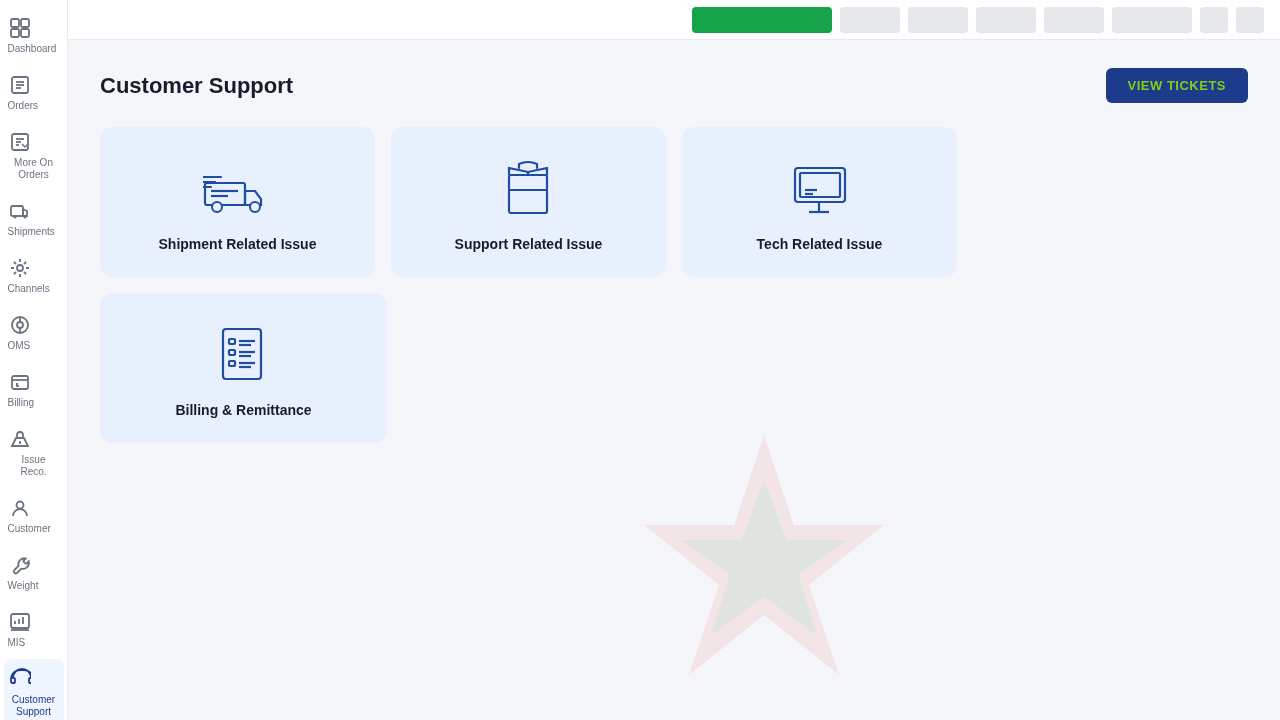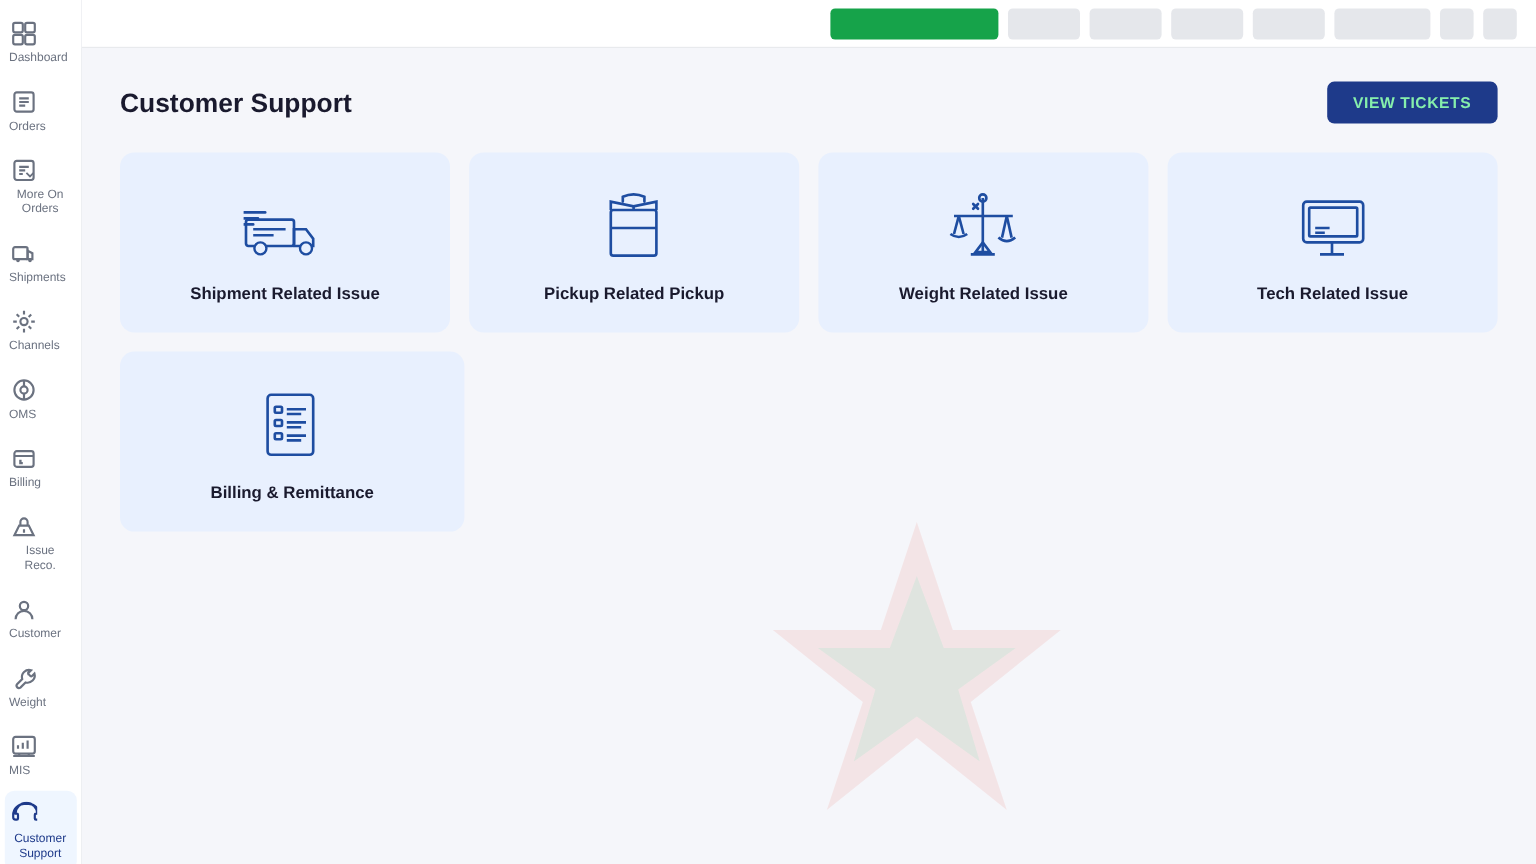--- a/index.html
+++ b/index.html
@@ -90,21 +90,21 @@
       justify-content: space-between;
       margin-bottom: 24px;
     }
     .page-title {
       font-size: 22px;
       font-weight: 700;
       color: #1a1a2e;
     }
     .view-tickets-btn {
       background: #1e3a8a;
-      color: #86efac;
+      color: #84cc16;
       border: none;
       padding: 10px 22px;
       border-radius: 6px;
       font-size: 13px;
       font-weight: 600;
       cursor: pointer;
       letter-spacing: 0.5px;
     }
 
     
@@ -361,50 +361,23 @@
             <rect x="8" y="15" width="38" height="38" rx="2"></rect>
 
             <path d="M8 15 L8 8 L27 12 L46 8 L46 15"></path>
             <line x1="27" y1="12" x2="27" y2="15"></line>
 
             <line x1="8" y1="30" x2="46" y2="30"></line>
 
             <path d="M18 8 L18 4 Q27 0 36 4 L36 8" stroke-linecap="round"></path>
           </svg>
         </span>
-        <span class="card-label">Pickup Related Pickup</span>
+        <span class="card-label">Support Related Issue</span>
       </div>
 
-      <div class="issue-card">
-        <span class="card-icon">
-          <svg width="65" height="60" viewBox="0 0 65 60" fill="none" stroke="#1e4da1" stroke-width="2.2">
-
-            <line x1="8" y1="20" x2="57" y2="20"></line>
-
-            <line x1="32" y1="5" x2="32" y2="50"></line>
-
-            <circle cx="32" cy="5" r="3"></circle>
-
-            <line x1="12" y1="20" x2="8" y2="35"></line>
-            <line x1="12" y1="20" x2="16" y2="35"></line>
-            <path d="M5 35 Q12 40 19 35"></path>
-
-            <line x1="52" y1="20" x2="48" y2="38"></line>
-            <line x1="52" y1="20" x2="56" y2="38"></line>
-            <path d="M45 38 Q52 44 59 38"></path>
-
-            <line x1="28" y1="14" x2="24" y2="10" stroke-linecap="round"></line>
-            <line x1="24" y1="14" x2="28" y2="10" stroke-linecap="round"></line>
-
-            <path d="M26 50 L38 50 L32 42 Z"></path>
-            <line x1="22" y1="52" x2="42" y2="52"></line>
-          </svg>
-        </span>
-        <span class="card-label">Weight Related Issue</span>
-      </div>
 
       <div class="issue-card">
         <span class="card-icon">
           <svg width="65" height="60" viewBox="0 0 65 60" fill="none" stroke="#1e4da1" stroke-width="2.2">
 
             <rect x="8" y="8" width="50" height="34" rx="3"></rect>
 
             <rect x="13" y="13" width="40" height="24" rx="1"></rect>
 
             <line x1="32" y1="42" x2="32" y2="52"></line>

